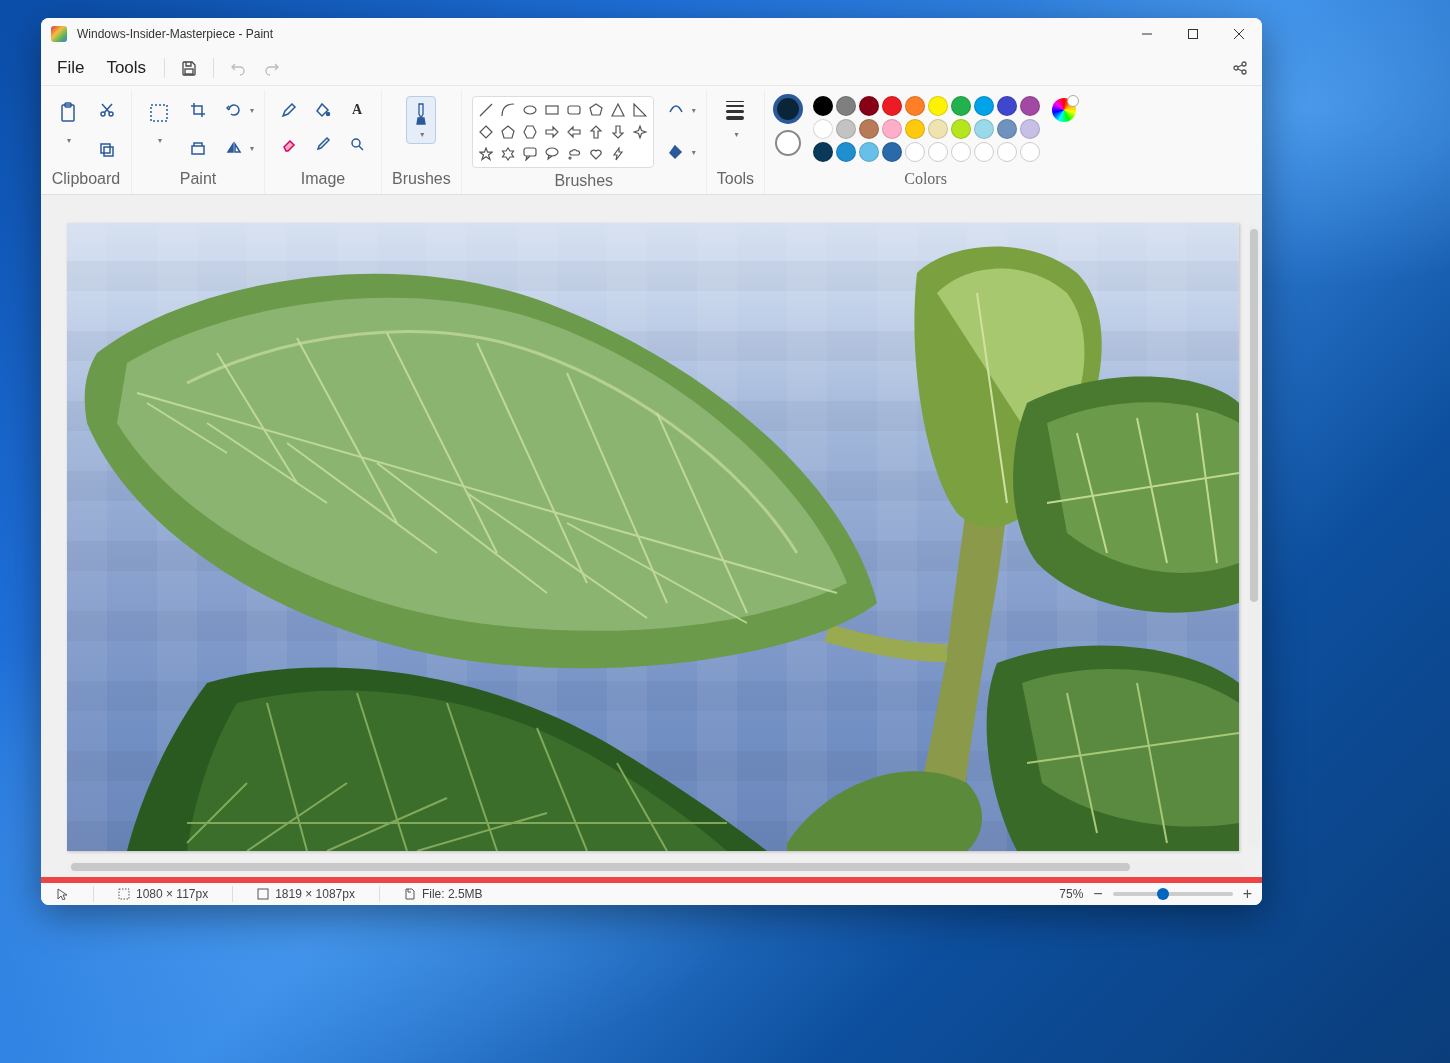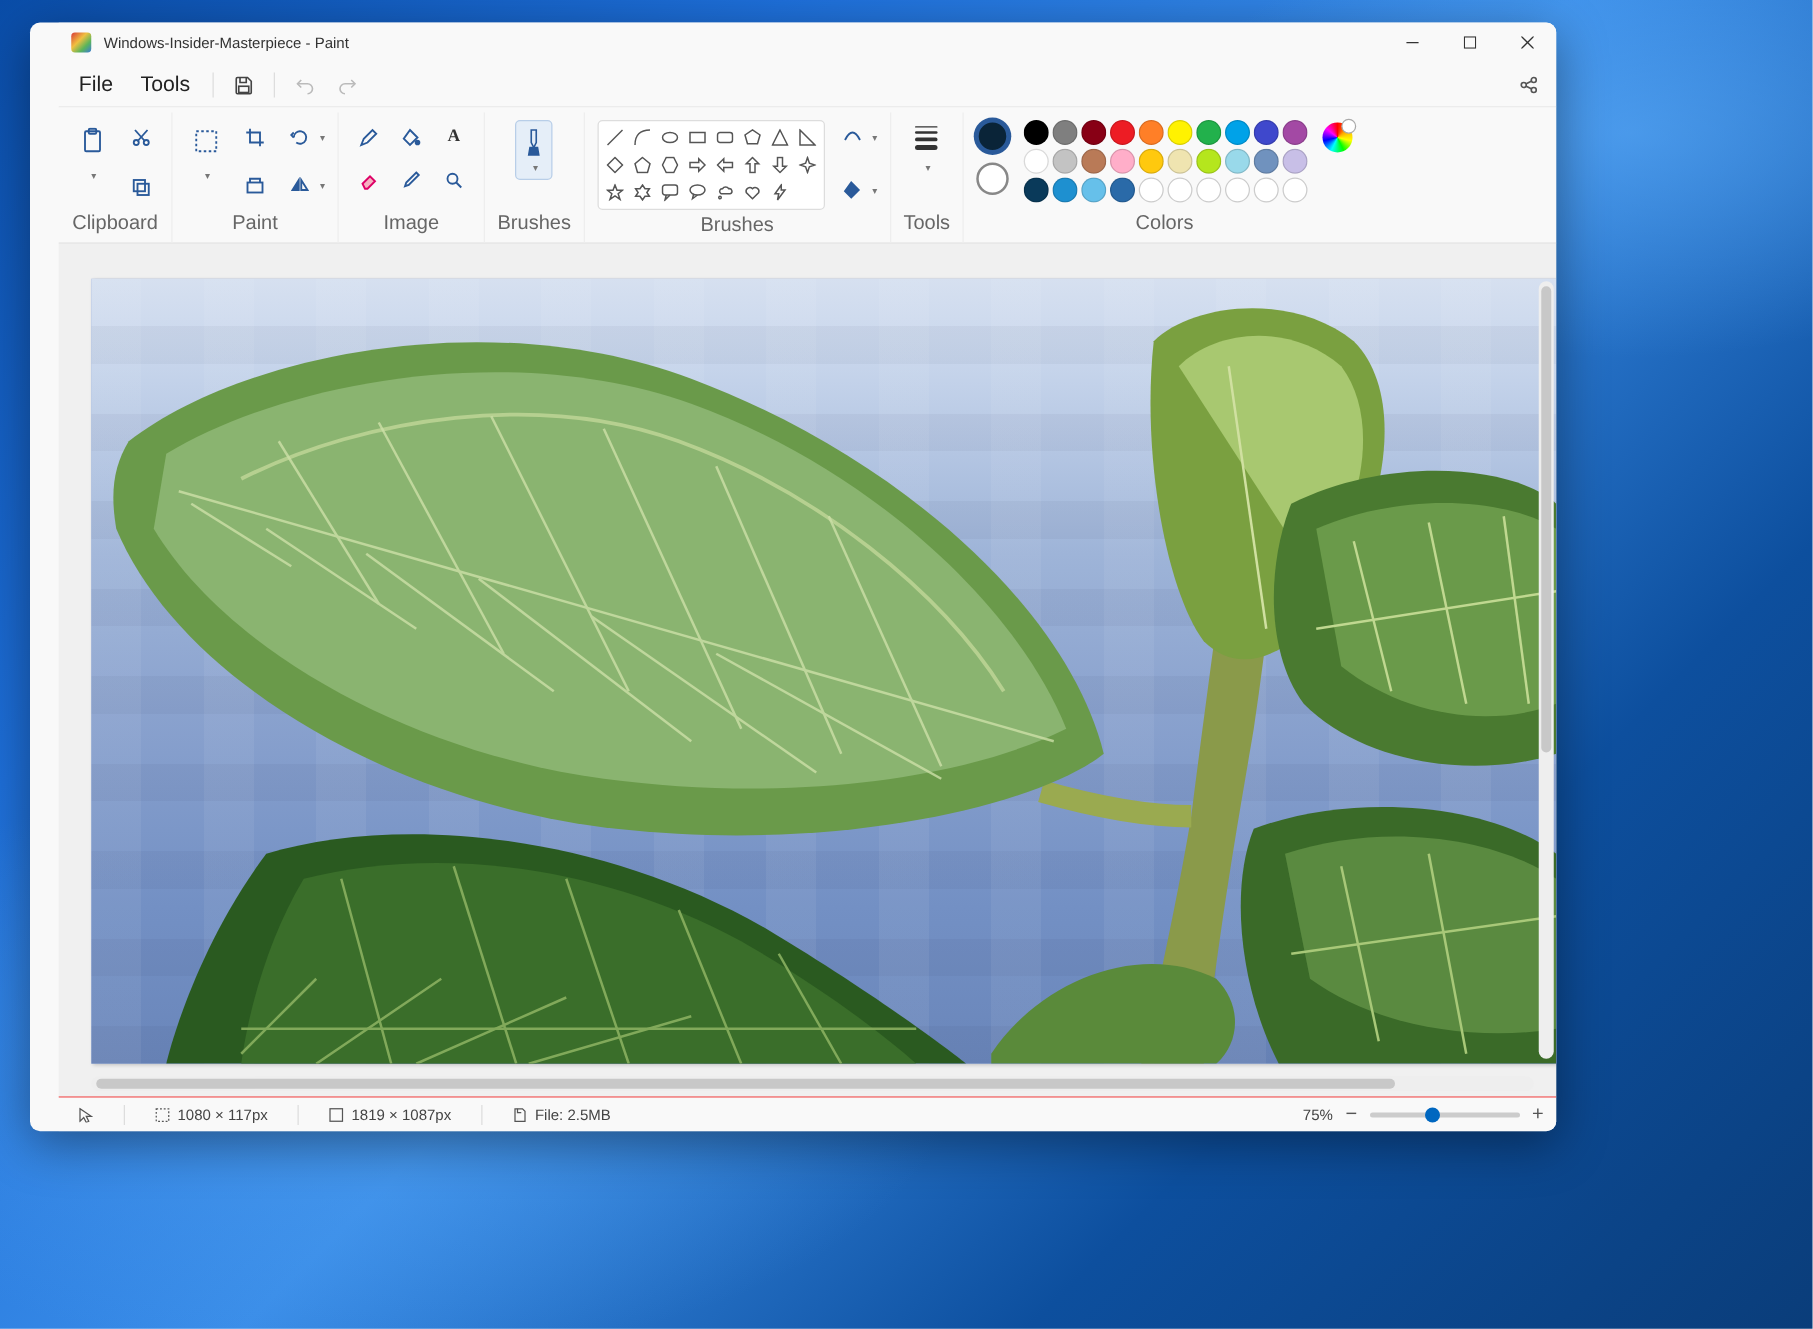--- a/index.html
+++ b/index.html
@@ -13,29 +13,28 @@
   position: relative;
 }
 .bg-swoosh {
   position: absolute; inset: 0;
   background:
     radial-gradient(ellipse 800px 400px at 20% 80%, rgba(80,160,240,0.6), transparent 60%),
     radial-gradient(ellipse 600px 300px at 90% 10%, rgba(100,180,255,0.5), transparent 60%);
 }
 .window {
   position: absolute;
-  left: 24px; top: 18px;
+  left: 41px; top: 18px;
   width: 1221px; height: 887px;
   background: #f9f9f9;
   border-radius: 8px;
   box-shadow: 0 10px 40px rgba(0,0,0,0.4);
   display: flex;
   flex-direction: column;
   overflow: hidden;
-  padding-left: 23px;
 }
 .titlebar {
   height: 32px;
   display: flex;
   align-items: center;
   padding-left: 10px;
   background: #f9f9f9;
 }
 .titlebar .app-icon {
   width: 16px; height: 16px;
@@ -65,21 +64,21 @@
   display:flex;
   background:#f9f9f9;
   border-bottom:1px solid #e0e0e0;
   padding: 4px 0 0 0;
 }
 .group {
   display:flex; flex-direction:column; align-items:center;
   padding: 6px 10px 4px 10px;
   border-right:1px solid #eee;
 }
-.group:last-child { border-right:none; }
+.group:last-child { border-right:none;font-family:Liberation Serif, serif; }
 .group-body { display:flex; align-items:flex-start; gap:8px; min-height:70px; }
 .group-label { font-size:16px; color:#666; margin-top:4px; }
 .vstack { display:flex; flex-direction:column; align-items:center; gap:6px; }
 .grid-tools { display:grid; grid-template-columns:repeat(3,28px); grid-auto-rows:28px; gap:6px; }
 .tool { width:28px;height:28px;display:flex;align-items:center;justify-content:center;border-radius:4px; }
 .tool svg { stroke:#2a5a9a; stroke-width:1.5; fill:none; }
 .tool.text-icon { color:#333; font-weight:600; font-size:14px; font-family:serif; }
 .caret { font-size:8px; color:#777; margin-left:2px; }
 .split { display:flex; align-items:center; }
 .shapes-grid { display:grid; grid-template-columns:repeat(8,18px); grid-auto-rows:18px; gap:4px; padding:4px; border:1px solid #ddd; border-radius:4px; background:#fff; }
@@ -113,21 +112,21 @@
     linear-gradient(180deg, #d6e0f0 0%, #c8d6ec 10%, #9eb4d8 35%, #8aa2ce 55%, #7390c4 80%, #6a86ba 100%);
 }
 .sky::before,.sky::after{content:"";position:absolute;inset:0;}
 .sky::before{
   background:
     repeating-linear-gradient(90deg, rgba(255,255,255,0.06) 0 40px, transparent 40px 90px),
     repeating-linear-gradient(0deg, rgba(0,0,40,0.04) 0 30px, transparent 30px 70px);
 }
 .leaf { position:absolute; }
 .statusbar {
-  height:28px; border-top:1px solid #ef4444;
+  height:28px; border-top:6px solid #ef4444;
   display:flex; align-items:center; padding:0 10px; gap:18px;
   background:#f9f9f9; color:#444; font-size:12px;
 }
 .status-seg { display:flex; align-items:center; gap:6px; padding:0 6px; }
 .status-sep { width:1px;height:16px;background:#ddd; }
 .zoom { margin-left:auto; display:flex;align-items:center;gap:10px; }
 .zoom-track { width:120px;height:4px;background:#ccc;border-radius:2px;position:relative; }
 .zoom-thumb { position:absolute;top:-4px;width:12px;height:12px;border-radius:50%;background:#0067c0; }
 .scrollbar-v { position:absolute; right:2px; top:30px; bottom:30px; width:12px; background:#eee; border-radius:6px; }
 .scrollbar-v .thumb { position:absolute; left:2px; right:2px; top:4px; height:60%; background:#c8c8c8; border-radius:4px; }

